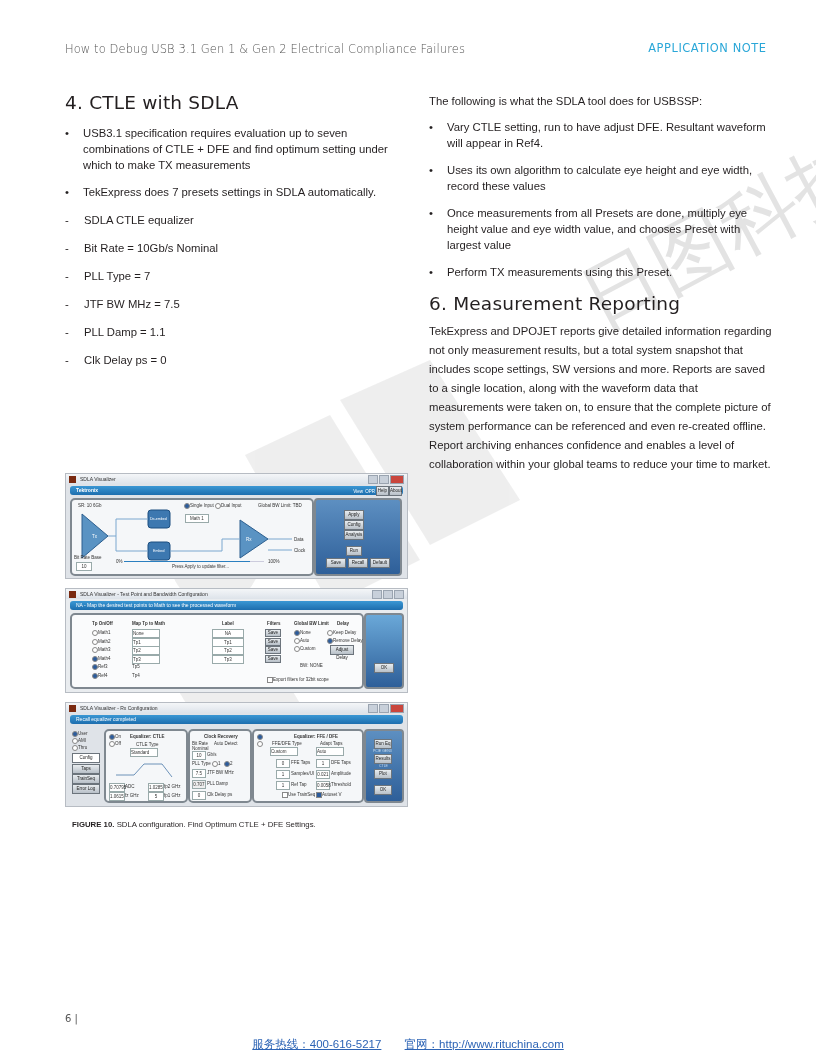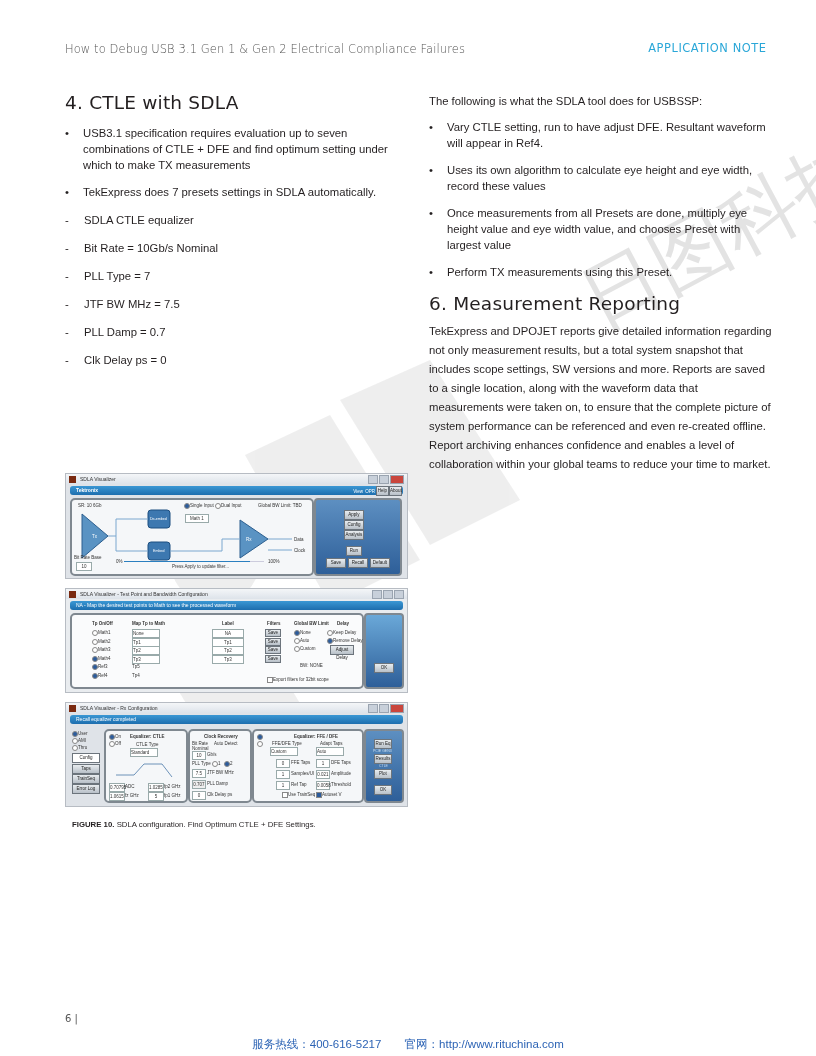--- a/index.html
+++ b/index.html
@@ -27,21 +27,21 @@
   .bpanel{position:absolute;border:2px solid #7f8890;border-radius:4px;background:linear-gradient(#5d8fc1,#2e5f99);}
   .tiny{position:absolute;font-size:4.5px;color:#333;white-space:nowrap;}
   .btn{position:absolute;font-size:4.5px;background:linear-gradient(#e8ecef,#b8c0c8);border:1px solid #6c747c;text-align:center;color:#222;line-height:8px;height:8px;}
   .inp{position:absolute;background:#fff;border:1px solid #9aa;font-size:4.5px;height:7px;line-height:7px;text-align:center;color:#333;}
   .radio{position:absolute;width:4px;height:4px;border-radius:50%;border:1px solid #888;background:#fff;}
   .radio.on{background:#2c5c9c;}
   .caption{position:absolute;left:72px;top:820px;font-size:7.8px;color:#231f20;}
   .caption b{font-weight:bold;}
   .pgnum{position:absolute;left:65px;top:1013px;font-size:10px;color:#555;font-family:"DejaVu Sans",sans-serif;}
   .footer{position:absolute;left:0;width:816px;top:1037px;text-align:center;font-size:11.5px;color:#2d64b5;}
-  .footer span{margin:0 10px;}
+  .footer span{margin:0 10px;text-decoration:underline;}
   .wm{position:absolute;pointer-events:none;}
 </style>
 </head>
 <body>
 
 <svg class="wm" width="816" height="1056" style="left:0;top:0;">
   <g fill="#e9e9e9" opacity="0.75">
     <polygon points="245,455 330,415 420,560 330,605"></polygon>
     <polygon points="340,400 430,360 520,500 430,545"></polygon>
     <circle cx="215" cy="560" r="45"></circle>
@@ -57,21 +57,21 @@
   <h2>4. CTLE with SDLA</h2>
   <ul class="bul" style="margin-top:12px;">
     <li><span class="dot">•</span><span>USB3.1 specification requires evaluation up to seven combinations of CTLE + DFE and find optimum setting under which to make TX measurements</span></li>
     <li style="margin-bottom:12px;"><span class="dot">•</span><span>TekExpress does 7 presets settings in SDLA automatically.</span></li>
   </ul>
   <ul class="dash">
     <li><span class="dsh">-</span><span>SDLA CTLE equalizer</span></li>
     <li><span class="dsh">-</span><span>Bit Rate = 10Gb/s Nominal</span></li>
     <li><span class="dsh">-</span><span>PLL Type = 7</span></li>
     <li><span class="dsh">-</span><span>JTF BW MHz = 7.5</span></li>
-    <li><span class="dsh">-</span><span>PLL Damp = 0.7</span></li>
+    <li><span class="dsh">-</span><span>PLL Damp = 1.1</span></li>
     <li><span class="dsh">-</span><span>Clk Delay ps = 0</span></li>
   </ul>
 </div>
 
 <div class="col-right">
   <p style="margin-bottom:8px;">The following is what the SDLA tool does for USBSSP:</p>
   <ul class="bul">
     <li><span class="dot">•</span><span>Vary CTLE setting, run to have adjust DFE.  Resultant waveform will appear in Ref4.</span></li>
     <li><span class="dot">•</span><span>Uses its own algorithm to calculate eye height and eye width, record these values</span></li>
     <li><span class="dot">•</span><span>Once measurements from all Presets are done, multiply eye height value and eye width value, and chooses Preset with largest value</span></li>

